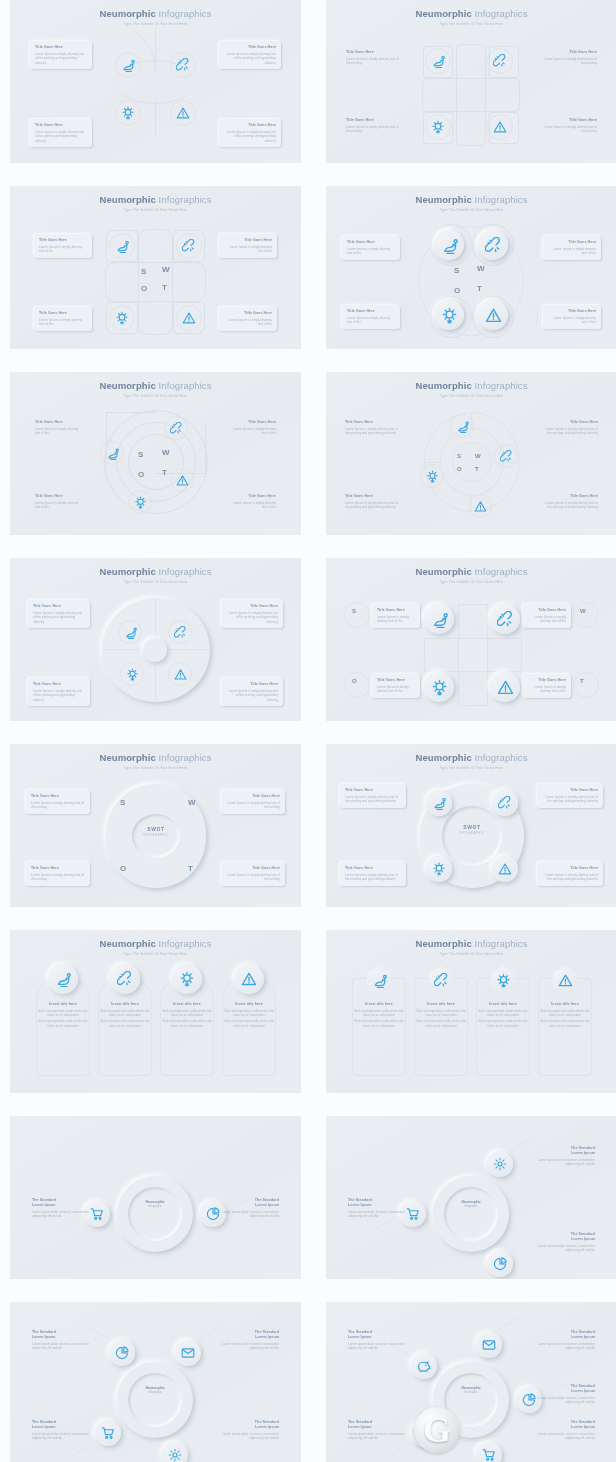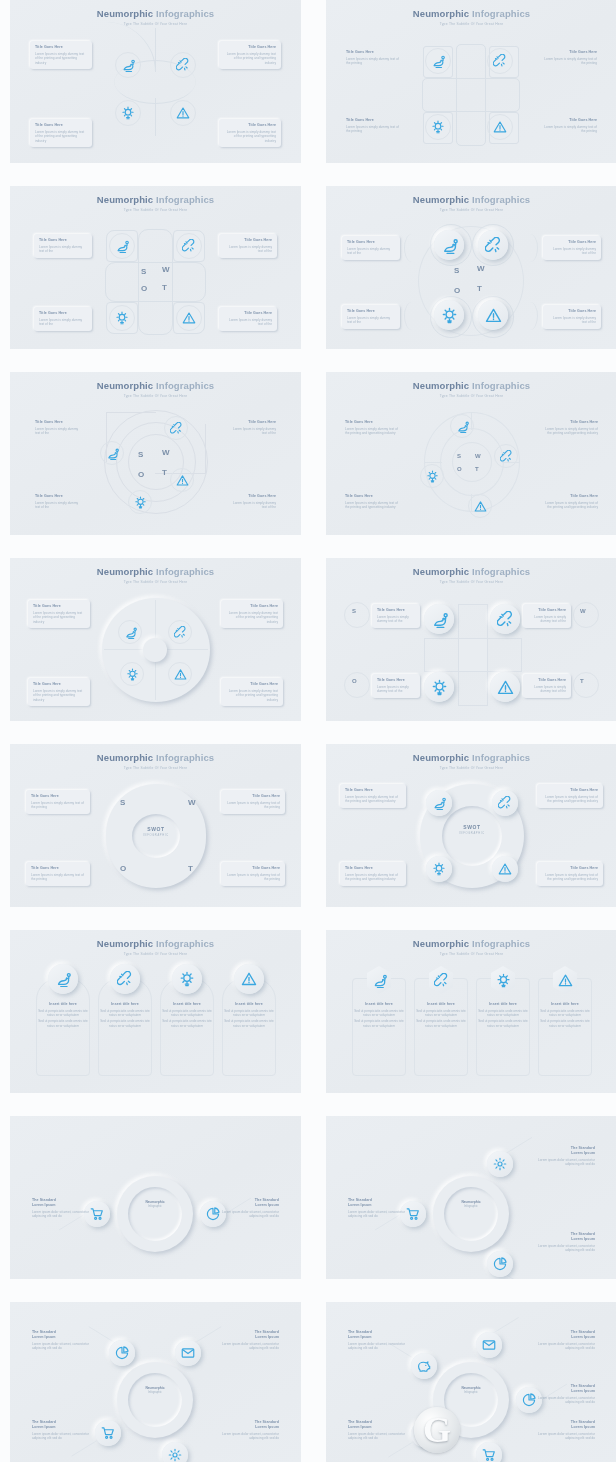--- a/index.html
+++ b/index.html
@@ -29,21 +29,21 @@
     background: linear-gradient(150deg,#eaeef2 0%, #e7ebef 55%, #e9edf1 100%);
   }
   .slide .strip {
     position: absolute; left: 0; right: 0; bottom: 0; height: 9px;
     background: #fbfcfd;
   }
   
   .hdr { position: absolute; left: 0; right: 0; top: 8px; text-align: center; }
   .hdr .t1 { font-size: 9.5px; letter-spacing: .1px; line-height: 11px; }
   .hdr .t1 b { color: #6f84a0; font-weight: 700; }
-  .hdr .t1 span { color: #9fb0c3; font-weight: 700; }
+  .hdr .t1 span { color: #9fb0c3; font-weight: 400; }
   .hdr .t2 {
     font-size: 3.3px; color: #aab9c9; letter-spacing: .25px;
     margin-top: 2.5px; line-height: 5px;
   }
   
   .tb { position: absolute; }
   .tb .h {
     font-size: 3.6px; font-weight: 700; color: #7f93ac;
     line-height: 5px; letter-spacing: .1px;
   }

